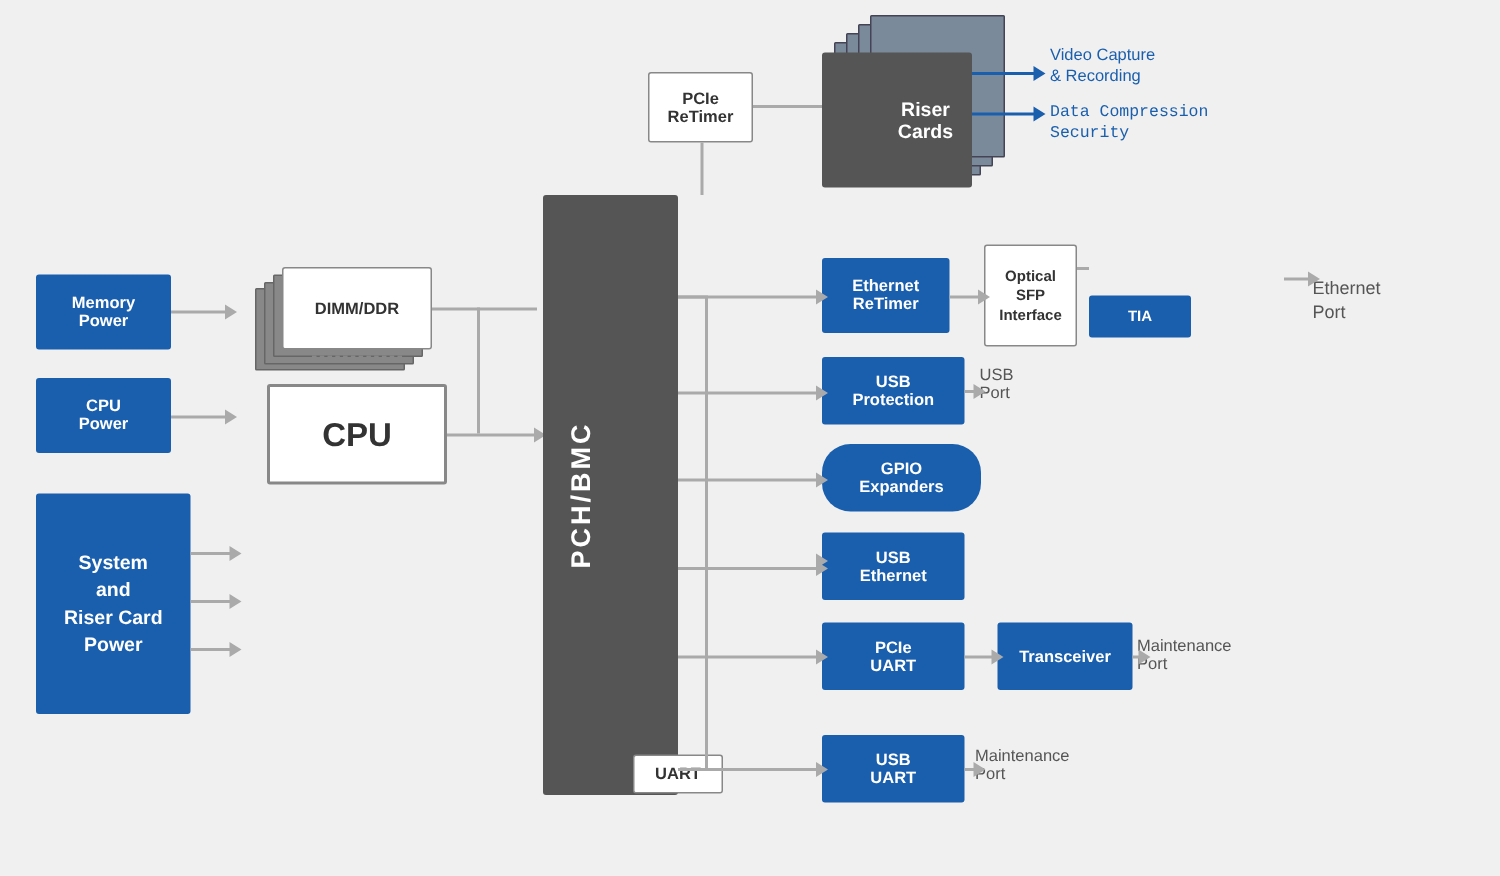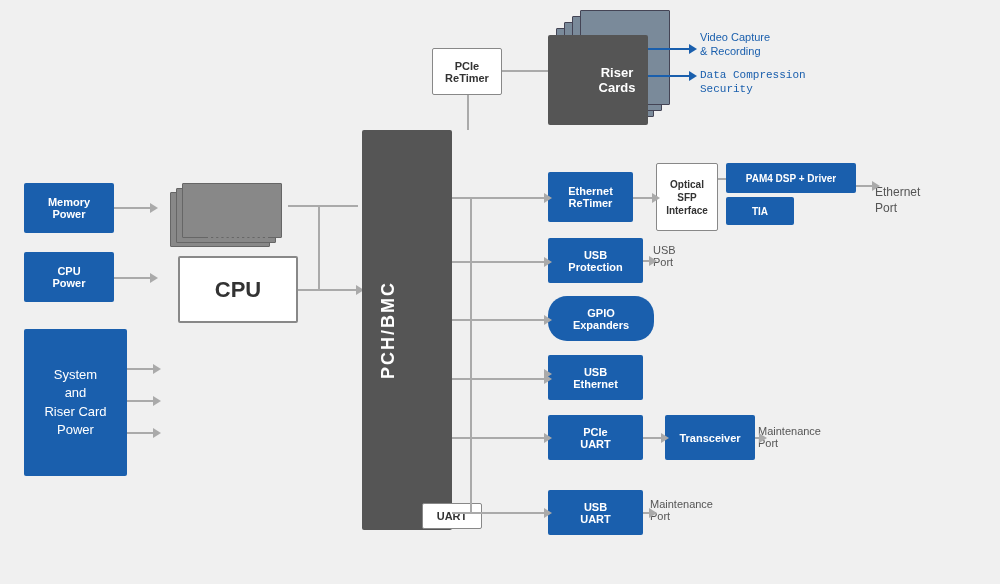--- a/index.html
+++ b/index.html
@@ -117,21 +117,21 @@
 <div class="diagram">
 
   <div class="blue-box" style="left:24px; top:183px; width:90px; height:50px; font-size:11px;">
     <span>Memory<br>Power</span>
   </div>
 
   <div class="blue-box" style="left:24px; top:252px; width:90px; height:50px; font-size:11px;">
     <span>CPU<br>Power</span>
   </div>
 
-  <div class="blue-box" style="left:24px; top:329px; width:103px; height:147px; font-size:13px; font-weight:normal;">
+  <div class="blue-box" style="left:24px; top:329px; width:103px; height:147px; font-size:13px; font-weight:bold;">
     <div style="text-align:center; line-height:1.4;">System<br>and<br>Riser Card<br>Power</div>
   </div>
 
   <div class="line-h" style="left:114px; top:207px; width:40px;"></div>
   <div class="arrow-right" style="left:150px; top:203px;"></div>
 
   <div class="line-h" style="left:114px; top:277px; width:40px;"></div>
   <div class="arrow-right" style="left:150px; top:273px;"></div>
 
   <div class="line-h" style="left:127px; top:368px; width:30px;"></div>
@@ -140,20 +140,23 @@
   <div class="line-h" style="left:127px; top:400px; width:30px;"></div>
   <div class="arrow-right" style="left:153px; top:396px;"></div>
 
   <div class="line-h" style="left:127px; top:432px; width:30px;"></div>
   <div class="arrow-right" style="left:153px; top:428px;"></div>
 
   <div class="dimm-card" style="left:170px; top:192px; width:100px; height:55px;"></div>
   <div class="dimm-card" style="left:176px; top:188px; width:100px; height:55px;"></div>
   <div class="dimm-card" style="left:182px; top:183px; width:100px; height:55px;"></div>
 
+  <div class="outline-box" style="left:188px; top:178px; width:100px; height:55px; font-size:11px;">
+    <span>DIMM/DDR</span>
+  </div>
 
   <div style="position:absolute; left:208px; top:237px; width:60px; border-top:1px dashed #888;"></div>
 
   <div class="outline-box" style="left:178px; top:256px; width:120px; height:67px; font-size:22px; font-weight:bold; border:2px solid #888;">
     <span>CPU</span>
   </div>
 
   <div class="line-h" style="left:288px; top:205px; width:70px;"></div>
 
   <div class="line-h" style="left:298px; top:289px; width:62px;"></div>
@@ -202,23 +205,20 @@
   <div class="line-h" style="left:452px; top:197px; width:96px;"></div>
   <div class="arrow-right" style="left:544px; top:193px;"></div>
 
   <div class="outline-box" style="left:656px; top:163px; width:62px; height:68px; font-size:10px;">
     <div style="text-align:center; line-height:1.3;">Optical<br>SFP<br>Interface</div>
   </div>
 
   <div class="line-h" style="left:633px; top:197px; width:23px;"></div>
   <div class="arrow-right" style="left:652px; top:193px;"></div>
 
-  <div class="blue-box" style="left:726px; top:163px; width:130px; height:30px; font-size:10px; font-weight:bold;">
-    <span>PAM4 DSP + Driver</span>
-  </div>
 
   <div class="blue-box" style="left:726px; top:197px; width:68px; height:28px; font-size:10px;">
     <span>TIA</span>
   </div>
 
   <div class="line-h" style="left:718px; top:178px; width:8px;"></div>
 
   <div style="position:absolute; left:875px; top:185px; font-size:12px; color:#555; width:100px; line-height:1.3;">Ethernet<br>Port</div>
 
   <div class="line-h" style="left:856px; top:185px; width:20px;"></div>

